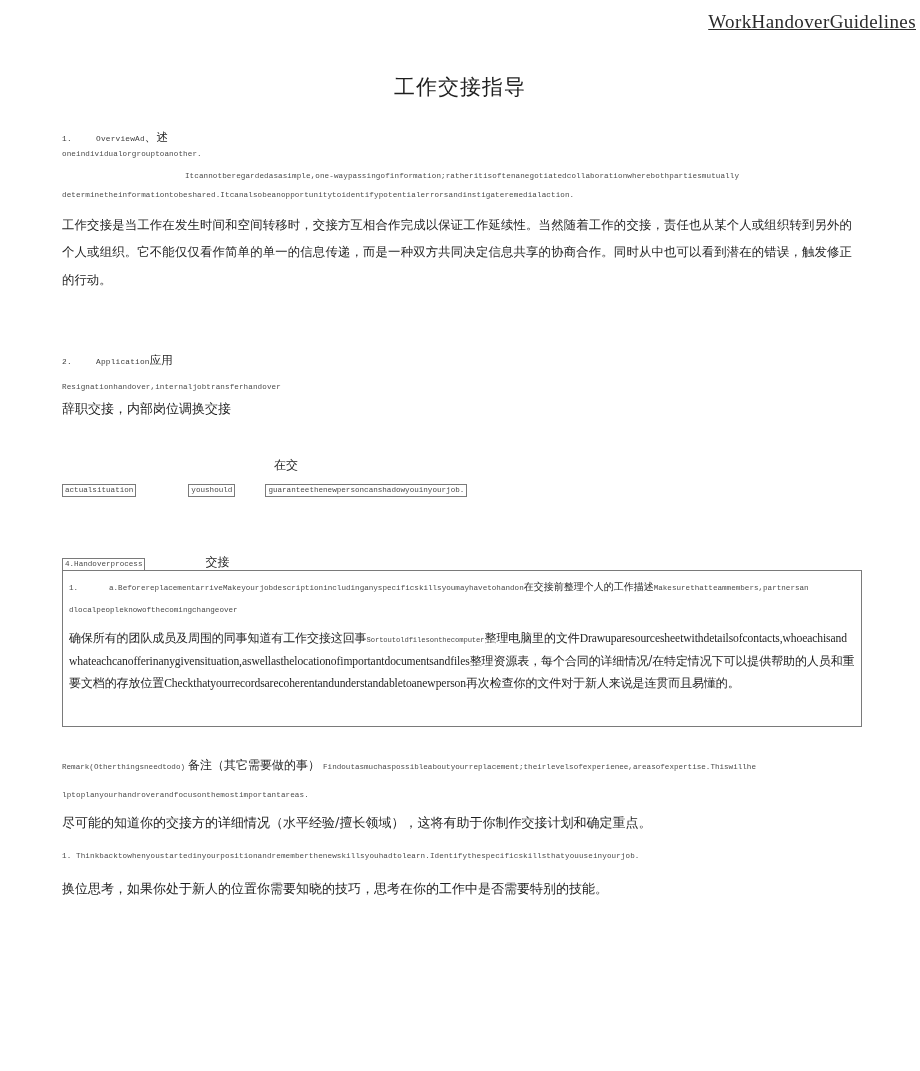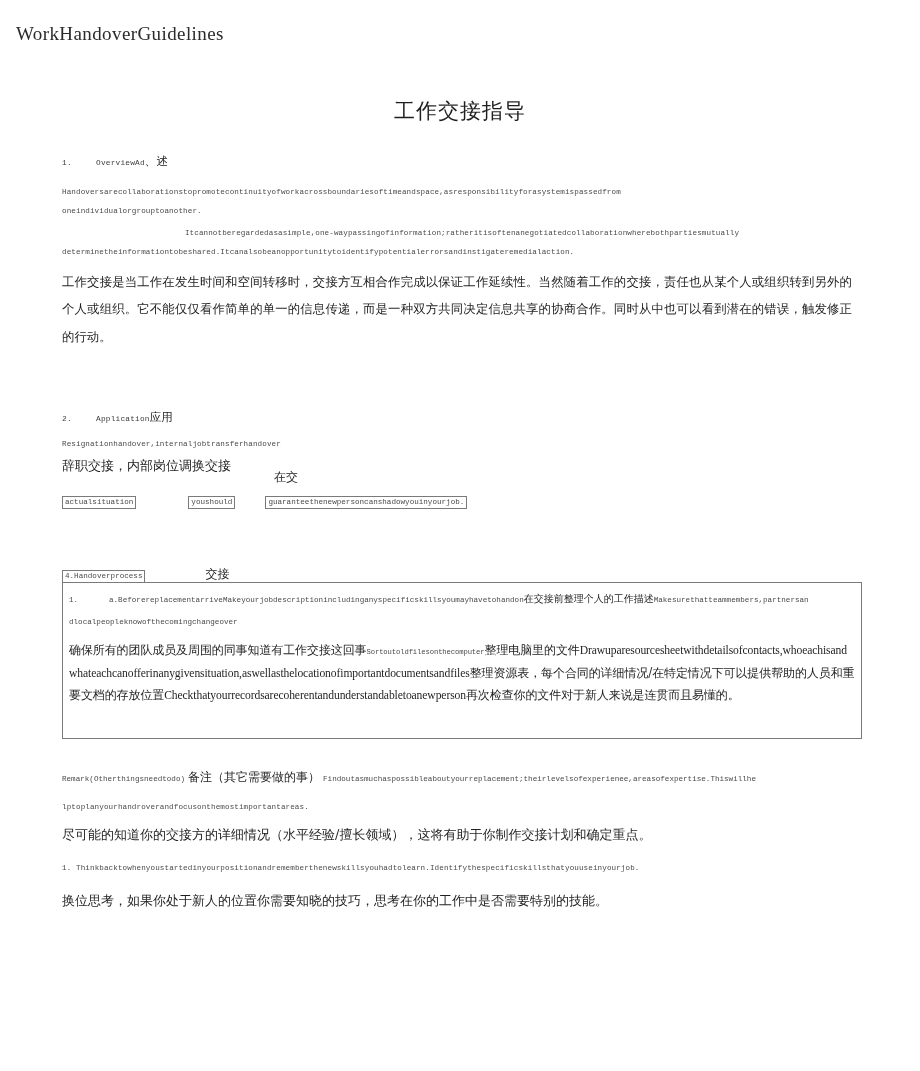--- a/index.html
+++ b/index.html
@@ -17,28 +17,29 @@
   }
   .page {
     position: relative;
     width: 920px;
     height: 1071px;
     box-sizing: border-box;
     padding: 0;
   }
   
   .doc-title-en {
-    text-align: left;
+    text-align: right;
     font-family: "Liberation Serif", "DejaVu Serif", serif;
     font-size: 19px;
     letter-spacing: 0.4px;
     color: #2b2b2b;
-    margin: 16px;
+    margin: 4px;
     padding-top: 7px;
     font-weight: normal;
+    text-decoration: underline;
   }
   .doc-title-cn {
     text-align: center;
     font-family: "DejaVu Serif", "Liberation Serif", serif;
     font-size: 21px;
     color: #1f1f1f;
     margin: 0;
     padding-top: 36px;
     font-weight: normal;
     letter-spacing: 1px;
@@ -160,21 +161,20 @@
   <div class="doc-title-en">WorkHandoverGuidelines</div>
 
   <div class="doc-title-cn">工作交接指导</div>
 
   <div class="body-wrap" style="padding-top:29px;">
 
     <div class="section-head">
       <span class="num">1.</span><span>OverviewAd</span><span class="cn">、述</span>
     </div>
 
-    <div class="tiny" style="margin-top:14px;">Handoversarecollaborationstopromotecontinuityofworkacrossboundariesoftimeandspace,asresponsibilityforasystemispassedfrom</div>
     <div class="tiny">oneindividualorgrouptoanother.</div>
 
     <div class="tiny" style="margin-top:3px;text-align:center;">Itcannotberegardedasasimple,one-waypassingofinformation;ratheritisoftenanegotiatedcollaborationwherebothpartiesmutually</div>
     <div class="tiny">determinetheinformationtobeshared.Itcanalsobeanopportunitytoidentifypotentialerrorsandinstigateremedialaction.</div>
 
     <div class="cn-body" style="margin-top:6px; width:790px;">工作交接是当工作在发生时间和空间转移时，交接方互相合作完成以保证工作延续性。当然随着工作的交接，责任也从某个人或组织转到另外的个人或组织。它不能仅仅看作简单的单一的信息传递，而是一种双方共同决定信息共享的协商合作。同时从中也可以看到潜在的错误，触发修正的行动。</div>
   </div>
 
   <div class="body-wrap" style="padding-top:60px;">
     <div class="section-head">

